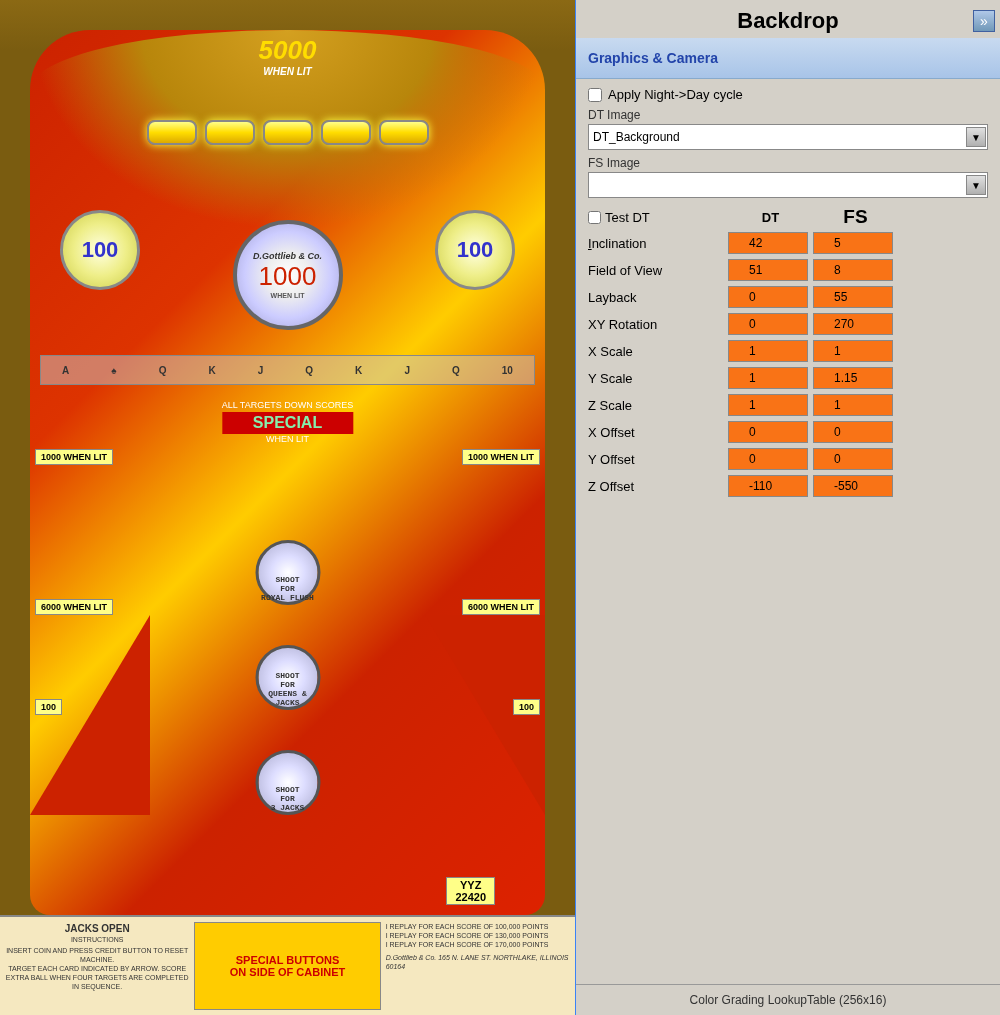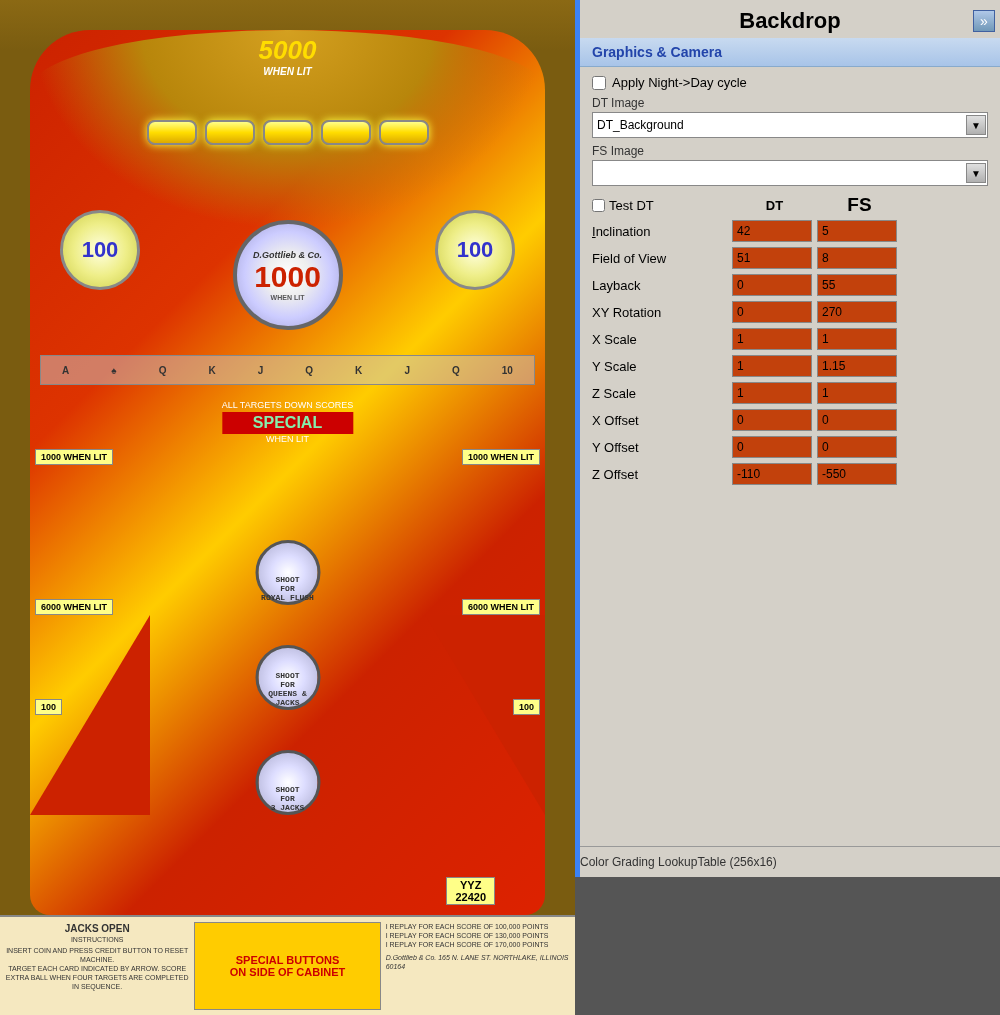--- a/index.html
+++ b/index.html
@@ -137,22 +137,22 @@
       font-weight: bold;
     }
 
     .center-disc .brand {
       font-size: 9px;
       color: #333;
       font-style: italic;
     }
 
     .center-disc .big-score {
-      font-size: 30px;
-      font-weight: bold;
+      font-size: 26px;
+      font-weight: normal;
       color: #cc2200;
     }
 
     
     .card-row {
       position: absolute;
       top: 325px;
       left: 10px;
       right: 10px;
       height: 30px;
@@ -295,23 +295,23 @@
       border: 1px solid #888;
       padding: 1px 8px;
       font-size: 11px;
       font-weight: bold;
       text-align: center;
     }
 
     
     #right-panel {
       width: 425px;
-      height: 877px;
+      height: 1015px;
       background: #d4d0c8;
-      border-left: 5px solid #3b82f6;
+      border-left: 1px solid #3b82f6;
       display: flex;
       flex-direction: column;
       overflow: hidden;
     }
 
     .panel-title {
       font-size: 22px;
       font-weight: bold;
       color: #000;
       font-family: Arial, sans-serif;
@@ -328,21 +328,21 @@
       display: flex;
       align-items: center;
       justify-content: center;
       font-size: 14px;
       color: #fff;
       cursor: pointer;
     }
 
     .section-header {
       background: linear-gradient(180deg, #c8daf0 0%, #a8c4e8 100%);
-      padding: 6px 12px;
+      padding: 12px 12px;
       font-size: 14px;
       font-weight: bold;
       color: #2244aa;
       border-bottom: 1px solid #88aacc;
     }
 
     .panel-content {
       flex: 1;
       overflow-y: auto;
       padding: 8px 12px;
@@ -464,29 +464,30 @@
     .value-row .row-label {
       width: 140px;
       font-size: 13px;
       flex-shrink: 0;
     }
 
     .value-row input[type=text] {
       width: 80px;
       height: 22px;
       border: 1px solid #888;
-      background: #c2410c;
+      background: #f97316;
       font-size: 12px;
-      padding: 2px 4px;
+      padding: 2px 20px;
       margin-right: 5px;
     }
 
     .panel-footer {
       padding: 8px 0;
       border-top: 1px solid #999;
+      text-align: center;
     }
 
     .footer-label {
       font-size: 12px;
       color: #333;
     }
 
     .header-area {
       position: relative;
       background: #d4d0c8;

